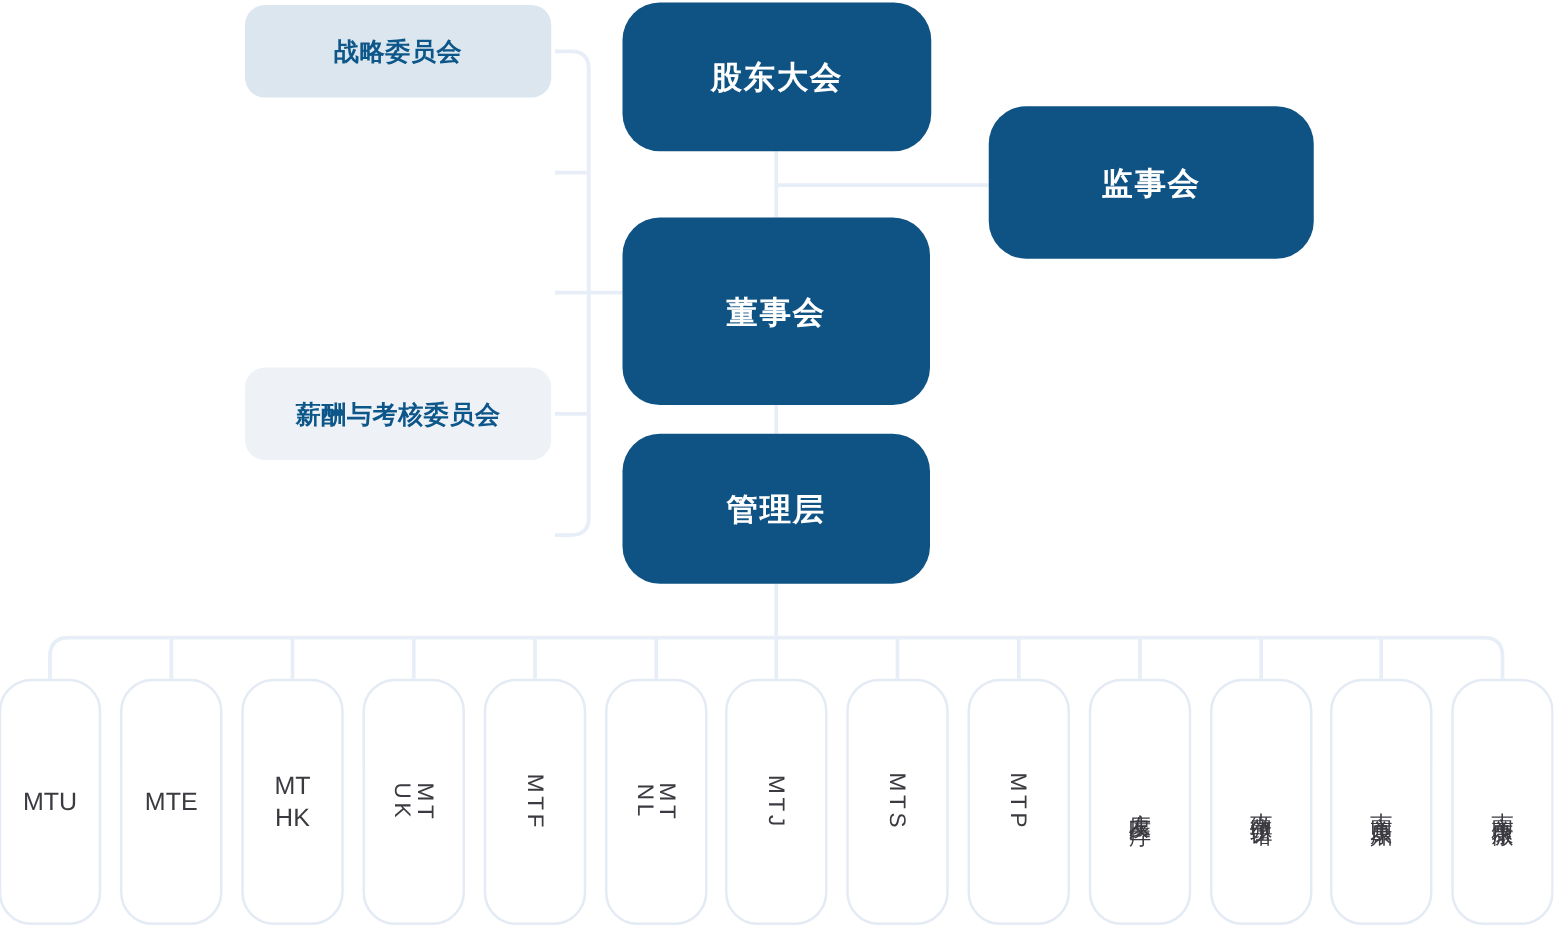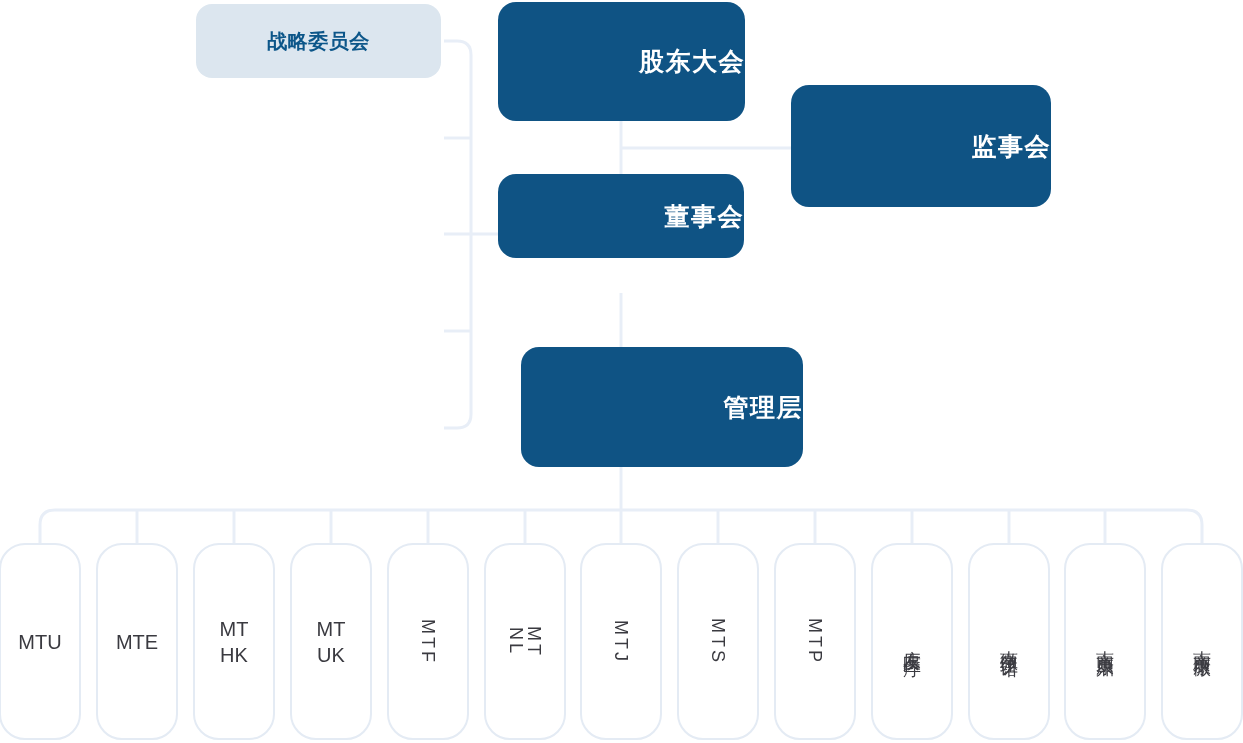--- a/index.html
+++ b/index.html
@@ -14,27 +14,27 @@
     position:absolute;left:196px;width:245px;height:74px;border-radius:16px;
     display:flex;align-items:center;justify-content:center;
     color:#0c5689;font-weight:bold;font-size:20px;letter-spacing:.5px;
   }
   .committee:nth-of-type(odd){background:#dce6ef;}
   .committee:nth-of-type(even){background:#eef2f7;}
   .c1{top:4px}.c2{top:101px}.c3{top:198px}.c4{top:294px}.c5{top:391px}
 
   
   .main-box{
-    position:absolute;background:#0f5384;border-radius:18px;
-    display:flex;align-items:center;justify-content:flex-end;
+    position:absolute;background:#0f5384;border-radius:30px;
+    display:flex;align-items:center;justify-content:center;
     color:#ffffff;font-weight:bold;font-size:25px;letter-spacing:1.5px;
   }
   .shareholders{left:498px;top:2px;width:247px;height:119px;}
-  .board{left:498px;top:174px;width:246px;height:84px;}
-  .management{left:521px;top:347px;width:246px;height:120px;padding-left:36px;}
+  .board{left:498px;top:174px;width:246px;height:150px;}
+  .management{left:498px;top:347px;width:246px;height:120px;}
   .supervisors{left:791px;top:85px;width:260px;height:122px;}
 
   
   .sub{
     position:absolute;top:543px;width:82px;height:197px;box-sizing:border-box;
     left:calc(var(--cx)*1px - 41px);
     background:#ffffff;border:2.5px solid #e4ebf4;border-radius:26px;
     display:flex;align-items:center;justify-content:center;
   }
   .sub .lbl{
@@ -70,20 +70,23 @@
     <path d="M525 510 V543"></path>
     <path d="M718 510 V543"></path>
     <path d="M815 510 V543"></path>
     <path d="M912 510 V543"></path>
     <path d="M1009 510 V543"></path>
     <path d="M1105 510 V543"></path>
   </svg>
 
   <div class="committee c1">
     <span>战略委员会</span>
+  </div>
+  <div class="committee c4">
+    <span>薪酬与考核委员会</span>
   </div>
 
   <div class="main-box shareholders">
     <span>股东大会</span>
   </div>
   <div class="main-box supervisors">
     <span>监事会</span>
   </div>
   <div class="main-box board">
     <span>董事会</span>

